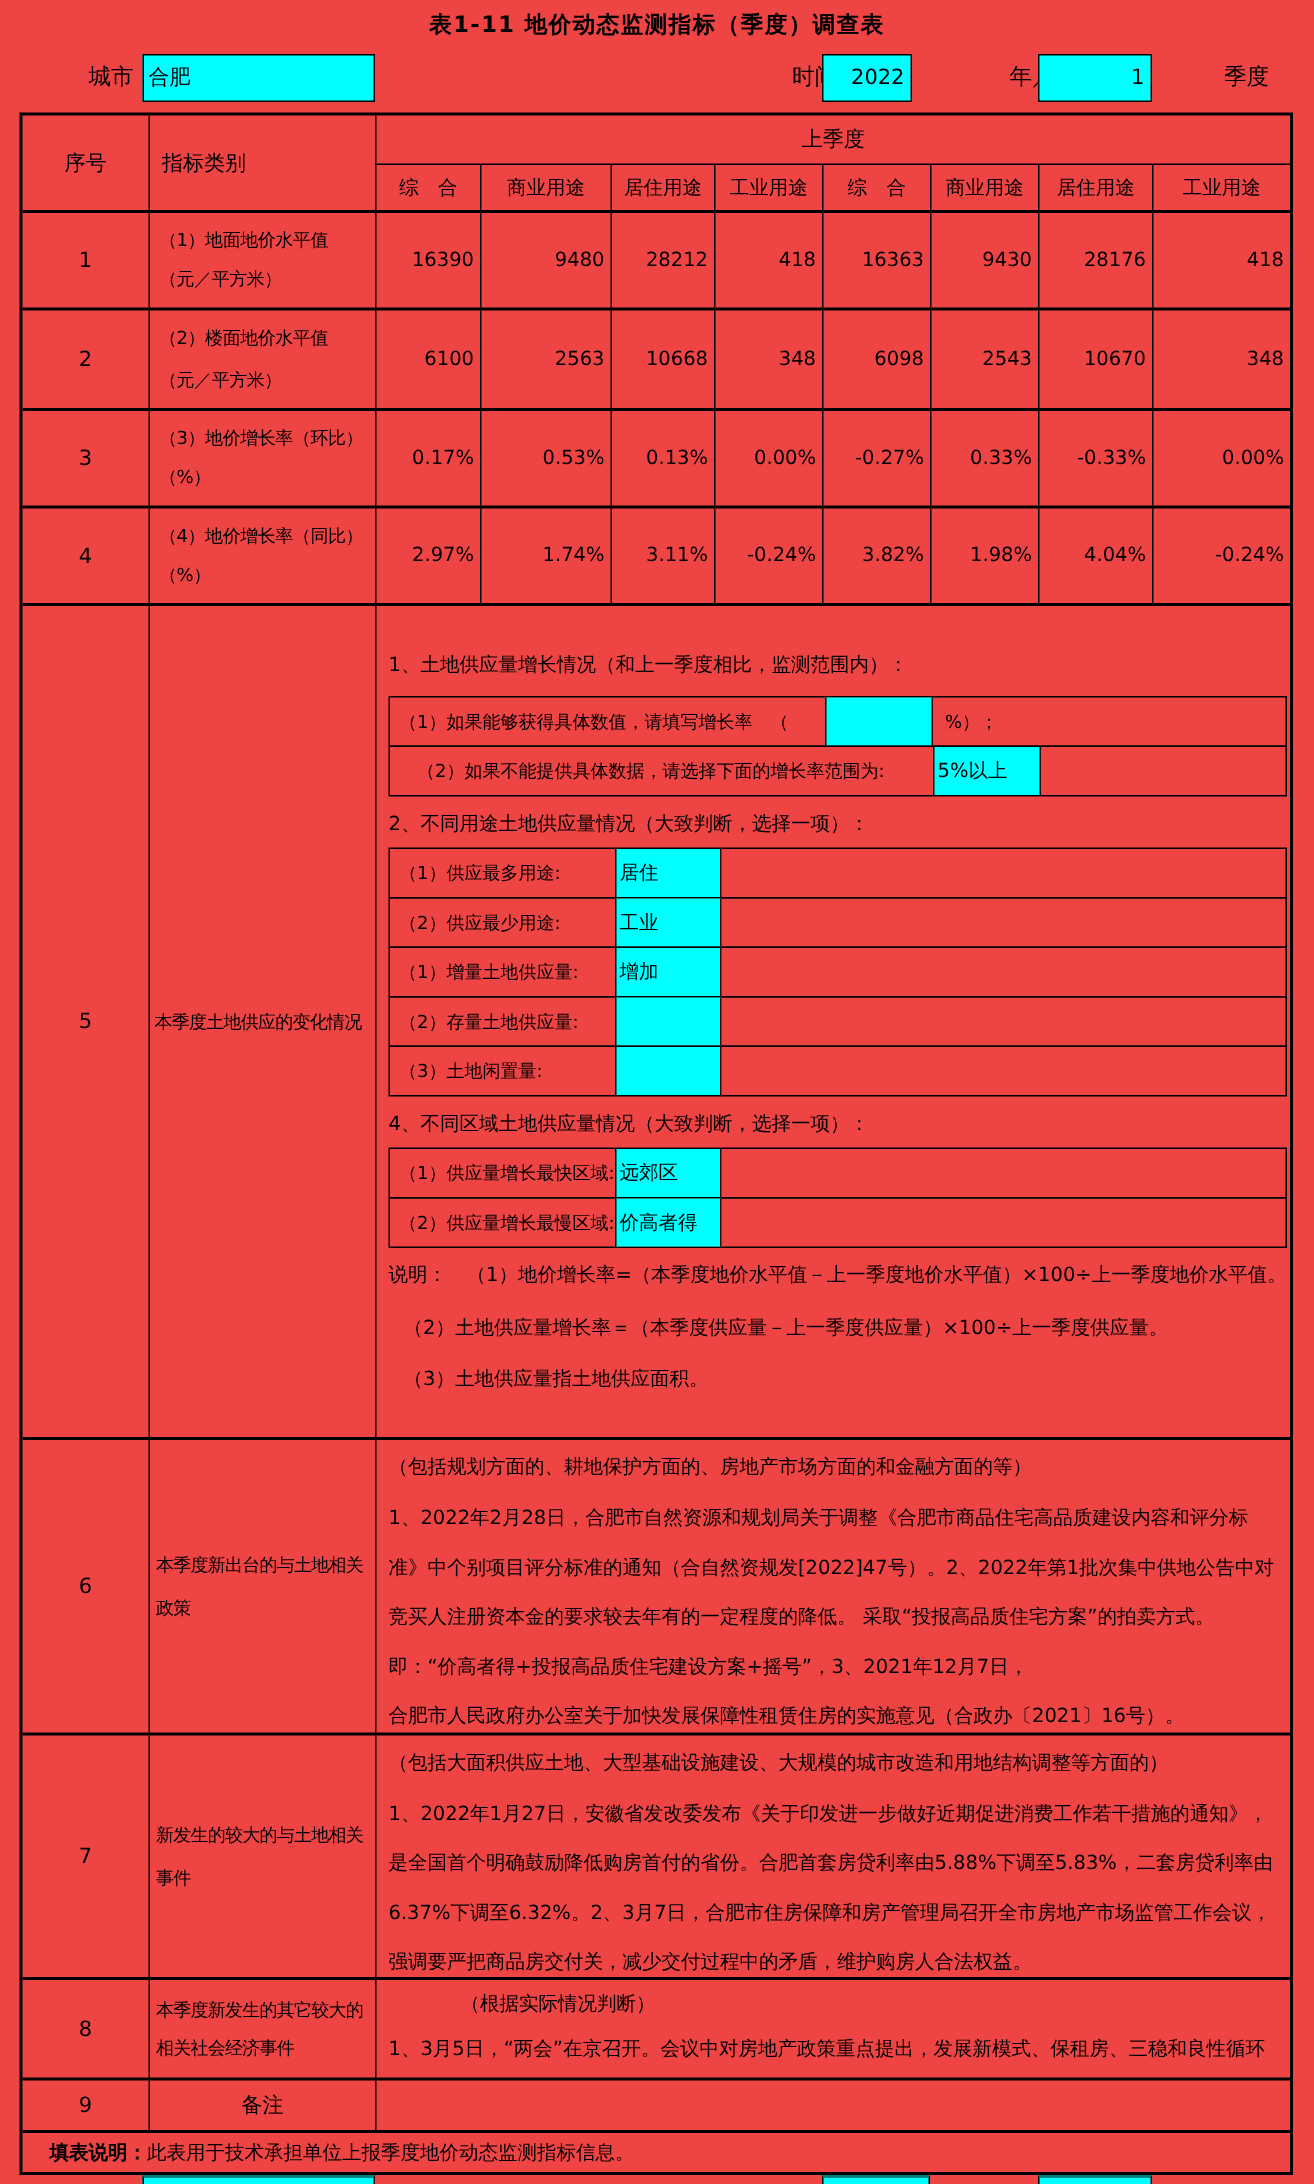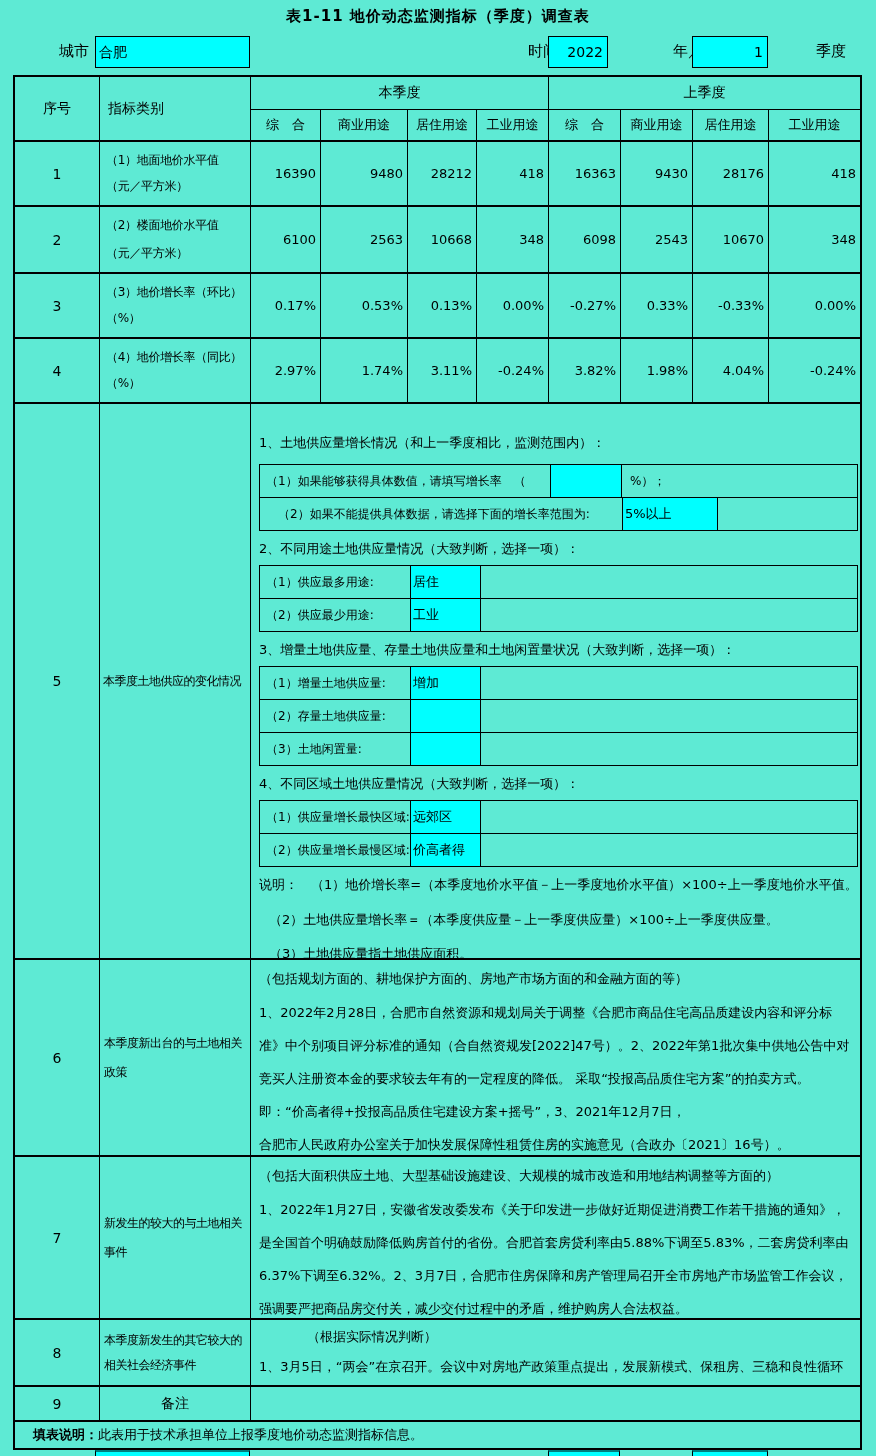--- a/index.html
+++ b/index.html
@@ -1,17 +1,17 @@
 <!DOCTYPE html>
 <html><head>
 <meta charset="utf-8">
 <style>
   * { margin:0; padding:0; box-sizing:border-box; }
   body { background:#fff; }
-  .page{position:relative;width:876px;height:1456px;background:#5eead4;color:#000;
+  .page{position:relative;width:876px;height:1456px;background:#ef4444;color:#000;
         font-family:"DejaVu Sans",sans-serif;overflow:hidden;}
   .title{position:absolute;top:7px;left:0;width:100%;text-align:center;
          font-size:15px;font-weight:bold;letter-spacing:1px;}
   .meta-label{position:absolute;top:42px;font-size:15px;font-weight:normal;margin-left:45px;}
   .input-box{position:absolute;top:36px;height:32px;background:#00ffff;border:1px solid #000;
              font-size:14px;line-height:30px;}
   .input-box.right{text-align:right;padding-right:4px;}
   .input-box.left{text-align:left;padding-left:3px;}
 
   .tbl{position:absolute;left:13px;top:75px;width:849px;height:1375px;
@@ -49,21 +49,21 @@
   .r5content{flex:1;position:relative;font-size:13px;overflow:hidden;margin-top:16px;}
   .sect{height:35px;display:flex;align-items:center;padding-left:8px;}
   .sect.first{height:45px;}
   .sub{margin-left:8px;margin-right:2px;margin-top:-1px;border:1px solid #000;height:34px;
        position:relative;display:flex;align-items:center;font-size:12px;}
   .sub .lbl{padding-left:6px;white-space:nowrap;}
   .cy{position:absolute;top:0;bottom:0;background:#00ffff;border-left:1px solid #000;
       border-right:1px solid #000;display:flex;align-items:center;padding-left:2px;
       font-size:13px;}
   .cy.p290{left:290px;width:72px;}
-  .cy.p362{left:362px;width:96px;}
+  .cy.p362{left:362px;width:72px;}
   .cy.p150{left:150px;width:71px;}
   .sfx{position:absolute;left:370px;}
   .note{height:35px;display:flex;align-items:center;padding-left:8px;}
   .note.ind{padding-left:18px;}
   .note.last{height:33px;}
 
   
   .row6{height:197px;} .row7{height:163px;} .row8{height:67px;}
   .lab2{display:flex;flex-direction:column;justify-content:center;gap:12px;
         padding-left:4px;font-size:12px;white-space:nowrap;letter-spacing:-0.5px;}
@@ -97,21 +97,20 @@
   <div class="input-box right" style="left:692px;width:76px;">1</div>
   <div class="meta-label" style="left:771px;">季度</div>
 
   <div class="tbl">
 
     <div class="thead">
       <div class="td c1">序号</div>
       <div class="td c2">指标类别</div>
       <div class="hright">
         <div class="hrow1">
-          <div class="hcell hspan">本季度</div>
           <div class="hcell hrest">上季度</div>
         </div>
         <div class="hrow2">
           <div class="td v3">综　合</div>
           <div class="td v4">商业用途</div>
           <div class="td v5">居住用途</div>
           <div class="td v6">工业用途</div>
           <div class="td v7">综　合</div>
           <div class="td v8">商业用途</div>
           <div class="td v9">居住用途</div>
@@ -203,21 +202,20 @@
         <div class="sect">2、不同用途土地供应量情况（大致判断，选择一项）：</div>
         <div class="sub">
           <span class="lbl">（1）供应最多用途:</span>
           <div class="cy p150">居住</div>
         </div>
         <div class="sub">
           <span class="lbl">（2）供应最少用途:</span>
           <div class="cy p150">工业</div>
         </div>
 
-        <div class="sect">3、增量土地供应量、存量土地供应量和土地闲置量状况（大致判断，选择一项）：</div>
         <div class="sub">
           <span class="lbl">（1）增量土地供应量:</span>
           <div class="cy p150">增加</div>
         </div>
         <div class="sub">
           <span class="lbl">（2）存量土地供应量:</span>
           <div class="cy p150"></div>
         </div>
         <div class="sub">
           <span class="lbl">（3）土地闲置量:</span>

